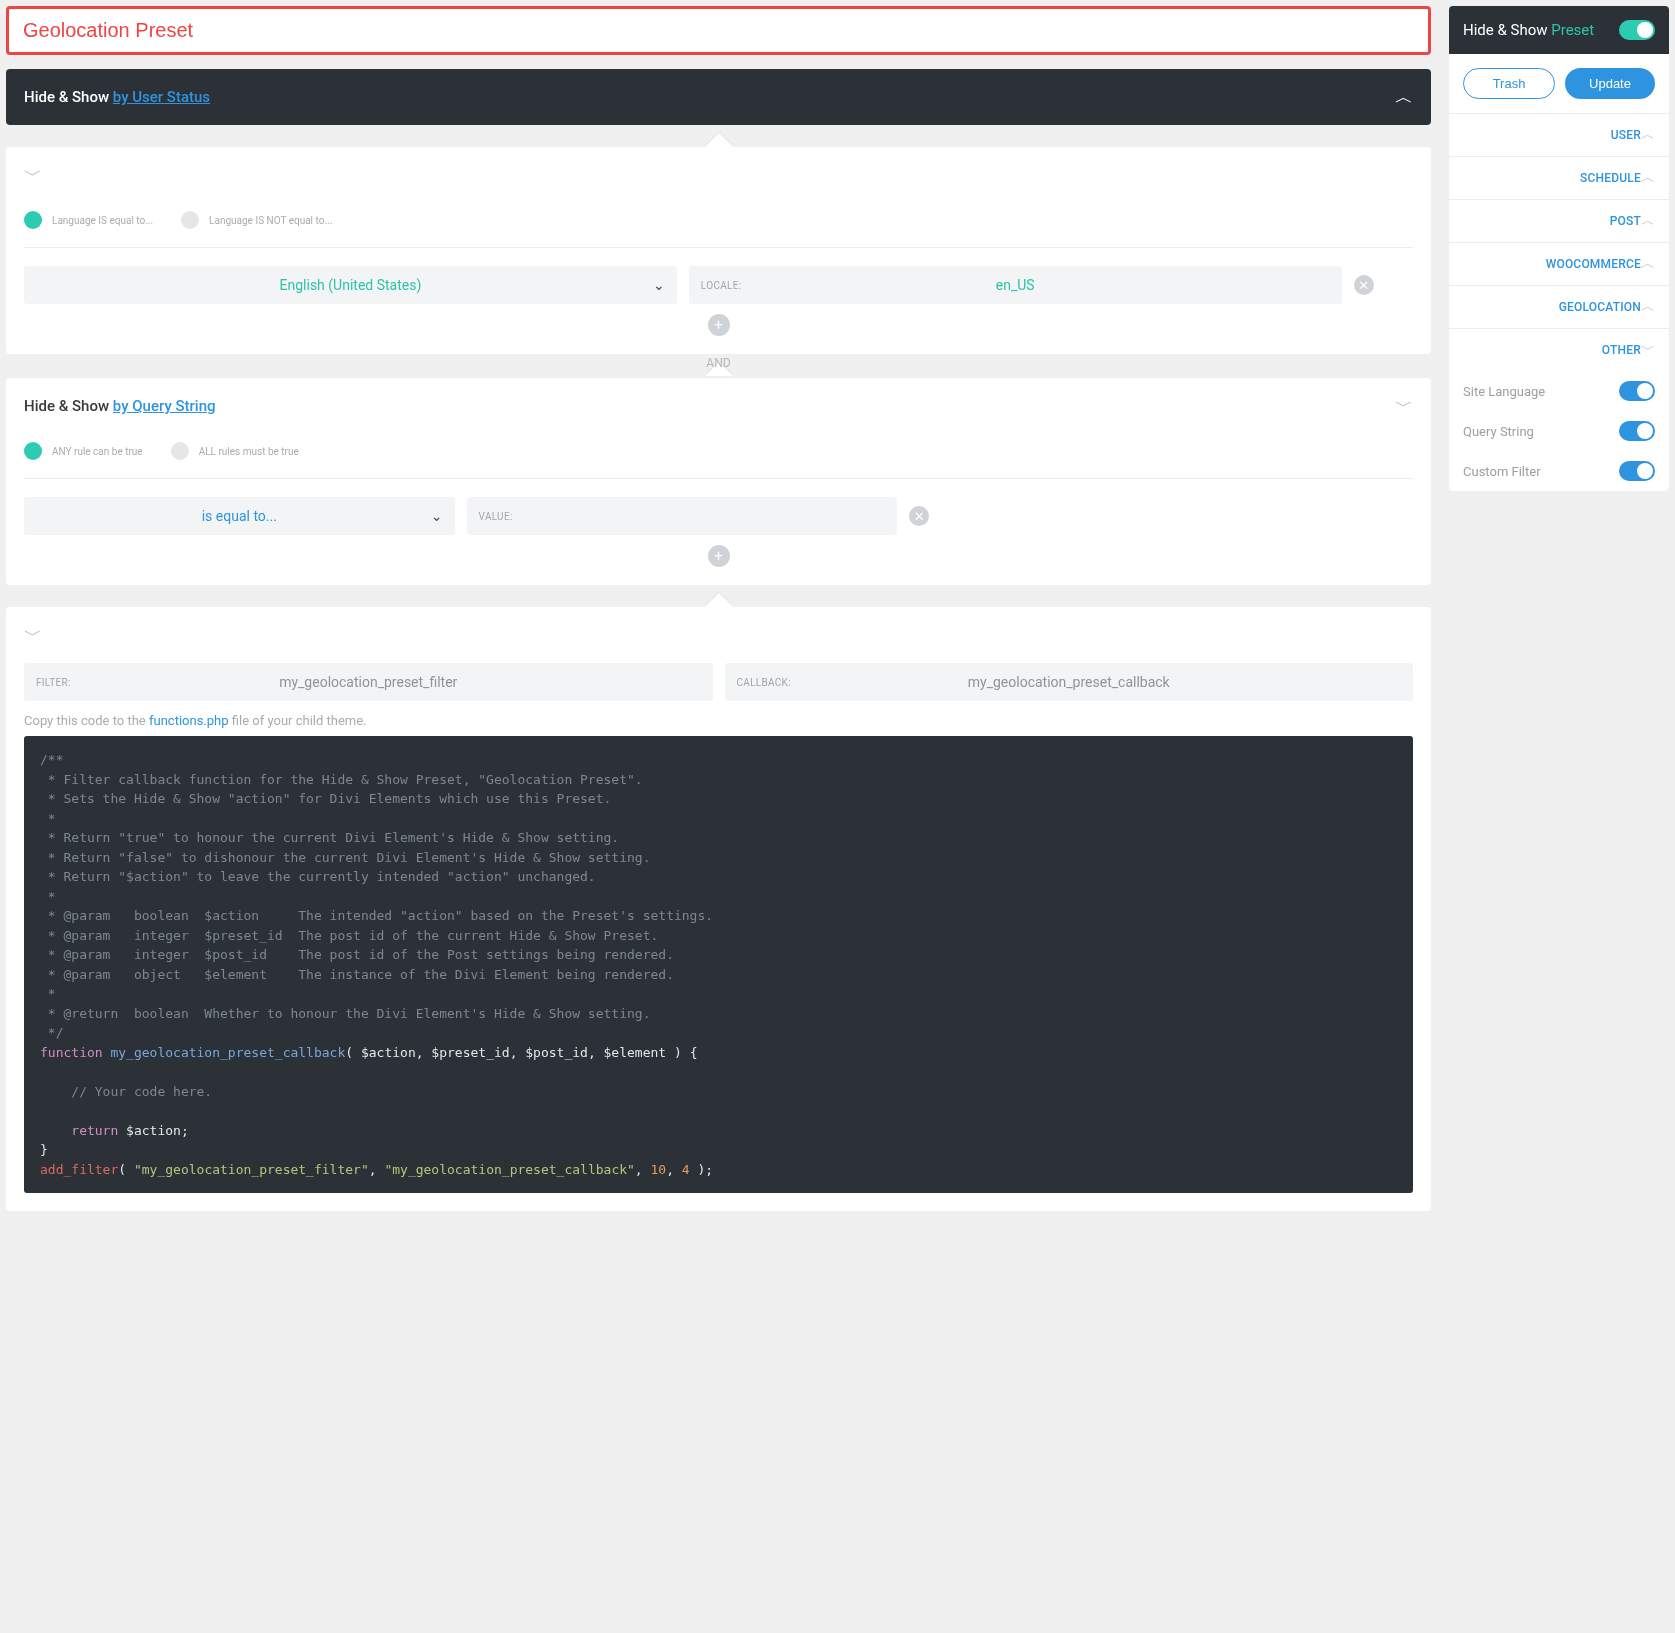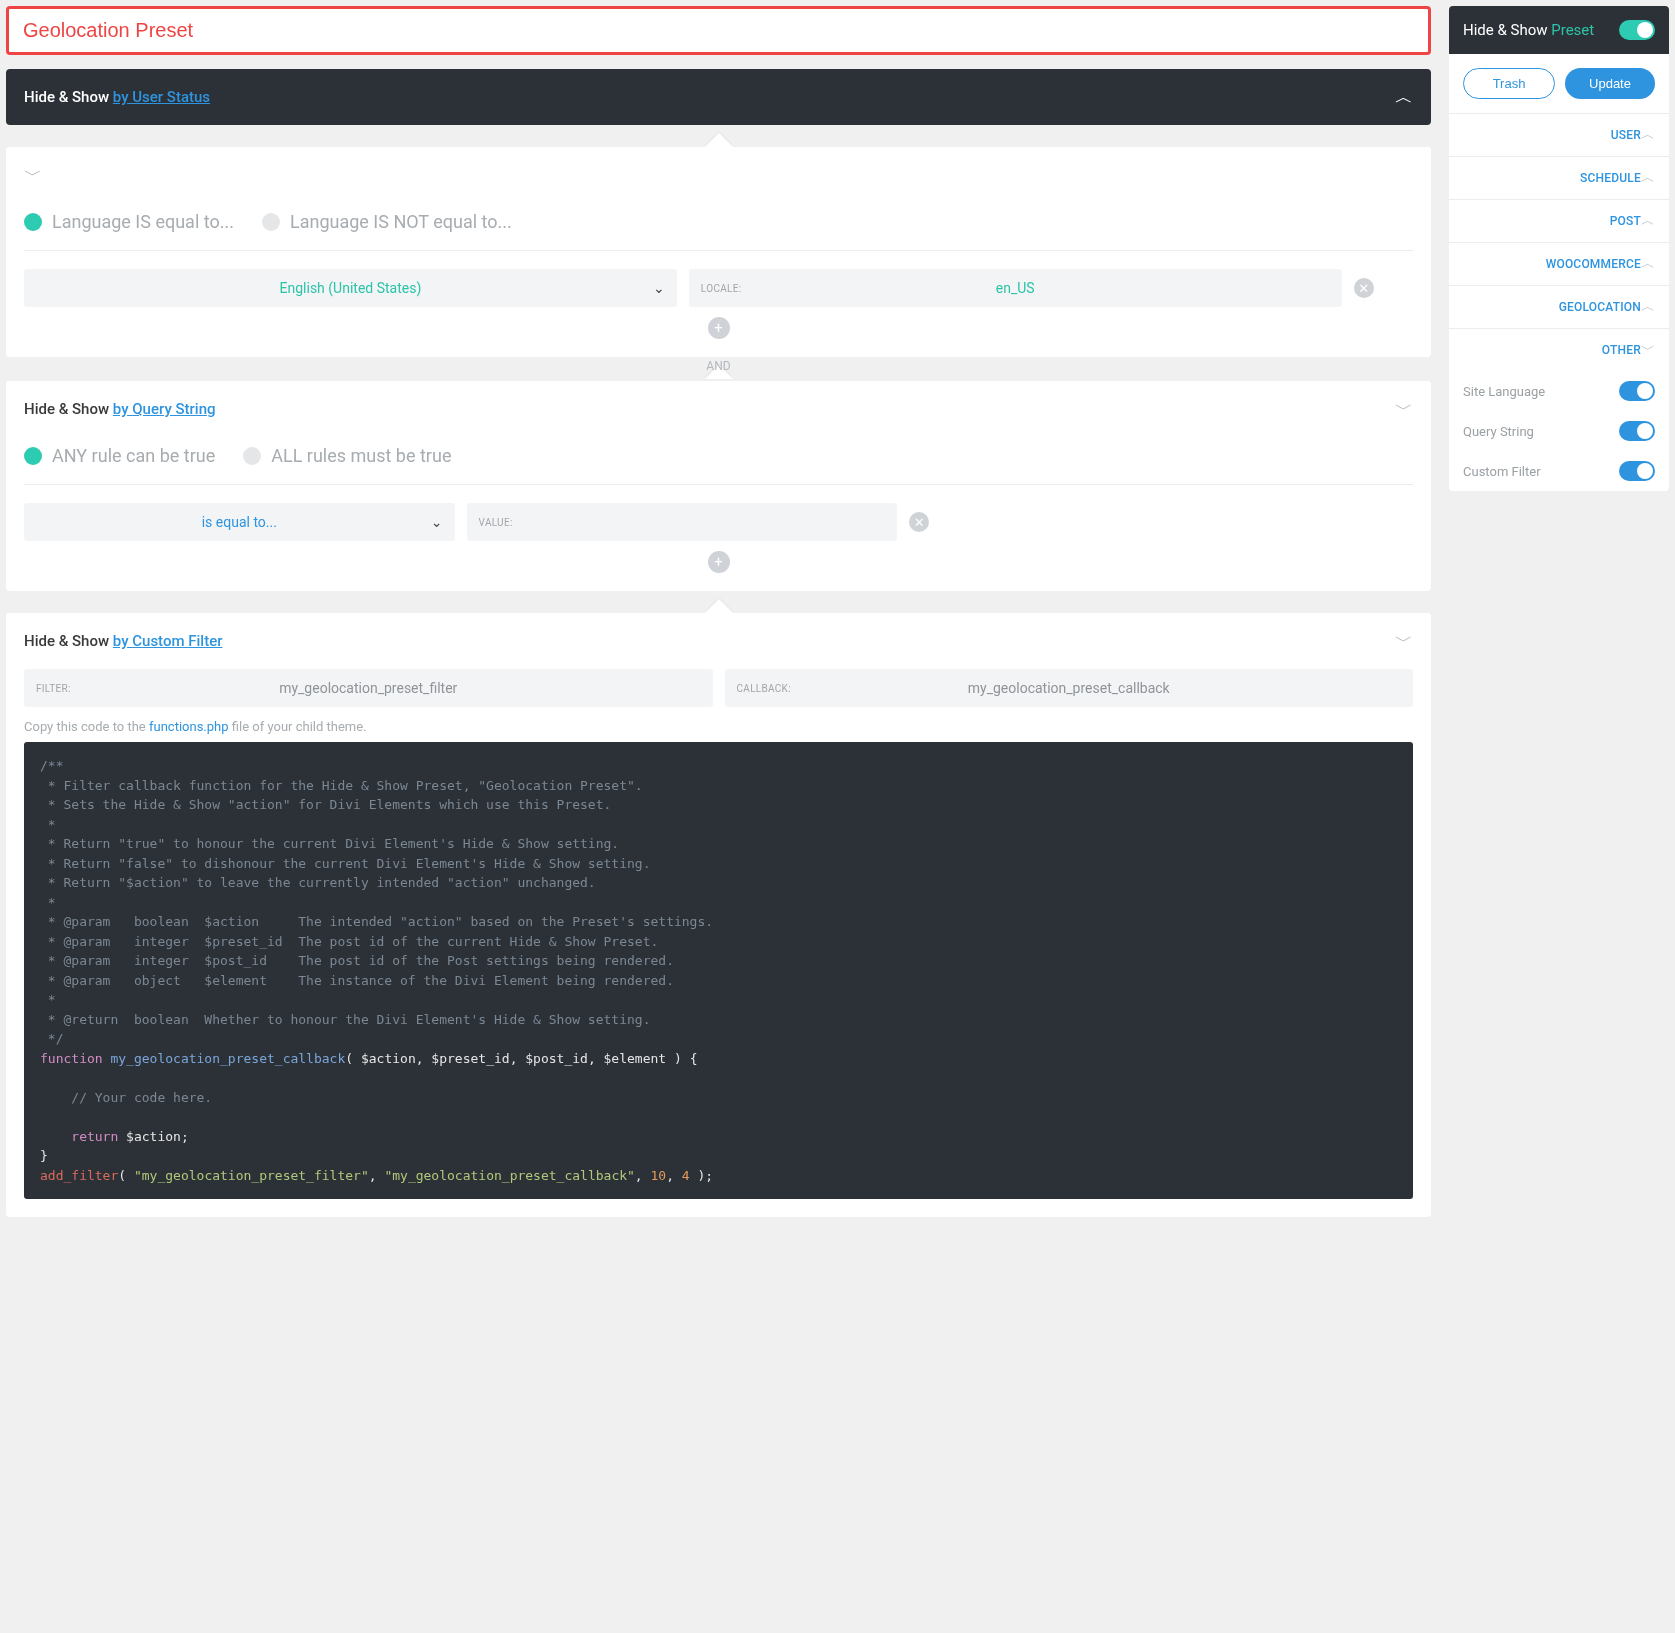--- a/index.html
+++ b/index.html
@@ -18,21 +18,21 @@
 .panel-title .accent { color: #2e94df; text-decoration: underline; }
 .chevron { font-size: 18px; color: #b9bfc4; }
 .panel-dark .chevron { color: #fff; }
 
 .panel-body { padding: 0 18px 18px 18px; }
 
 .radio-row { display: flex; gap: 28px; padding: 8px 0 18px 0; border-bottom: 1px solid #ececec; margin-bottom: 18px; }
 .radio-item { display: flex; align-items: center; gap: 10px; cursor: pointer; }
 .radio-dot { width: 18px; height: 18px; border-radius: 50%; background: #e4e6e8; }
 .radio-dot.on { background: #2dccb2; }
-.radio-label { color: #a7acb0; font-size: 18px; }
+.radio-label { color: #a7acb0; font-size: 10px; }
 
 .field-row { display: flex; gap: 12px; align-items: center; margin-bottom: 10px; }
 .field { background: #f3f4f6; border-radius: 3px; padding: 10px 14px; display: flex; align-items: center; position: relative; min-height: 38px; }
 .field.grow { flex: 1; }
 .field-label { font-size: 10px; color: #a1a6aa; letter-spacing: 0.3px; position: absolute; left: 12px; }
 .field-value { text-align: center; width: 100%; color: #8f9499; font-size: 14px; }
 .field-value.accent { color: #2dc3a8; }
 .field-value.blue { color: #2e94df; }
 .select-caret { position: absolute; right: 12px; color: #4a4a4a; font-size: 14px; pointer-events: none; }
 .remove-btn { width: 20px; height: 20px; border-radius: 50%; background: #cfd2d6; color: #fff; display: flex; align-items: center; justify-content: center; font-size: 13px; cursor: pointer; flex-shrink: 0; }
@@ -175,23 +175,20 @@
           </div>
       </div>
       <div class="connector">
           <div class="connector-tri"></div>
         </div>
     </div>
 
     
     <div class="panel">
       <div class="panel-header light">
-        <div class="panel-title">
-          <span>Hide &amp; Show </span><span class="accent">by Custom Filter</span>
-        </div>
         <span class="chevron">﹀</span>
       </div>
       <div class="panel-body">
         <div class="field-row">
           <div class="field grow">
             <span class="field-label">FILTER:</span>
             <span class="field-value">my_geolocation_preset_filter</span>
           </div>
           <div class="field grow">
             <span class="field-label">CALLBACK:</span>

